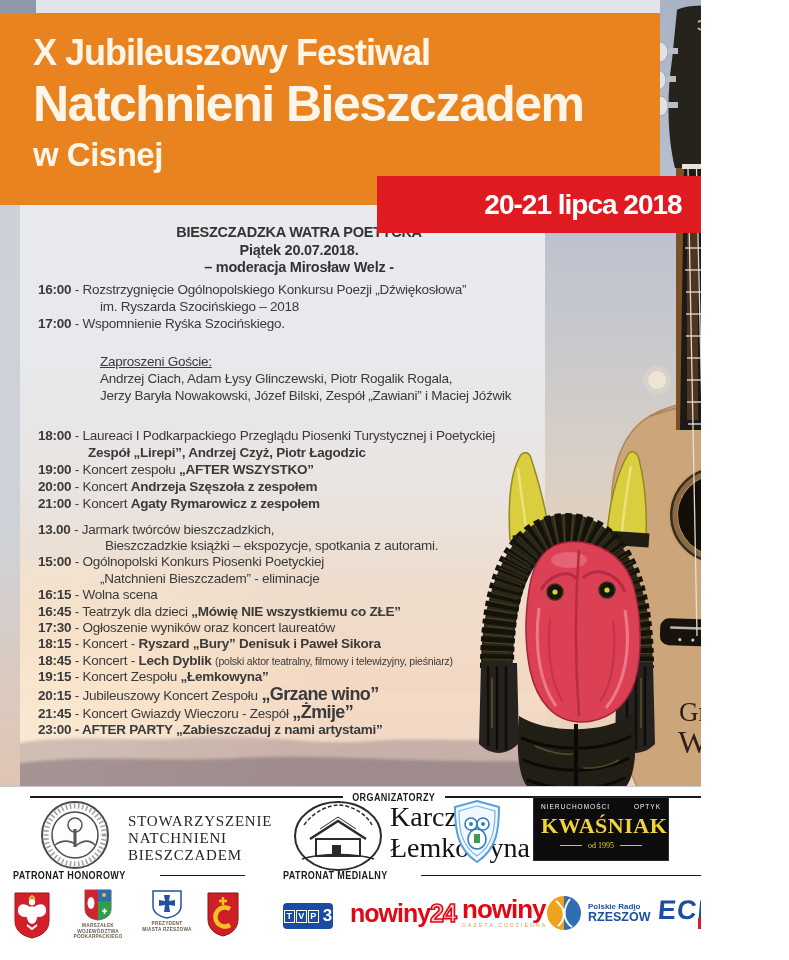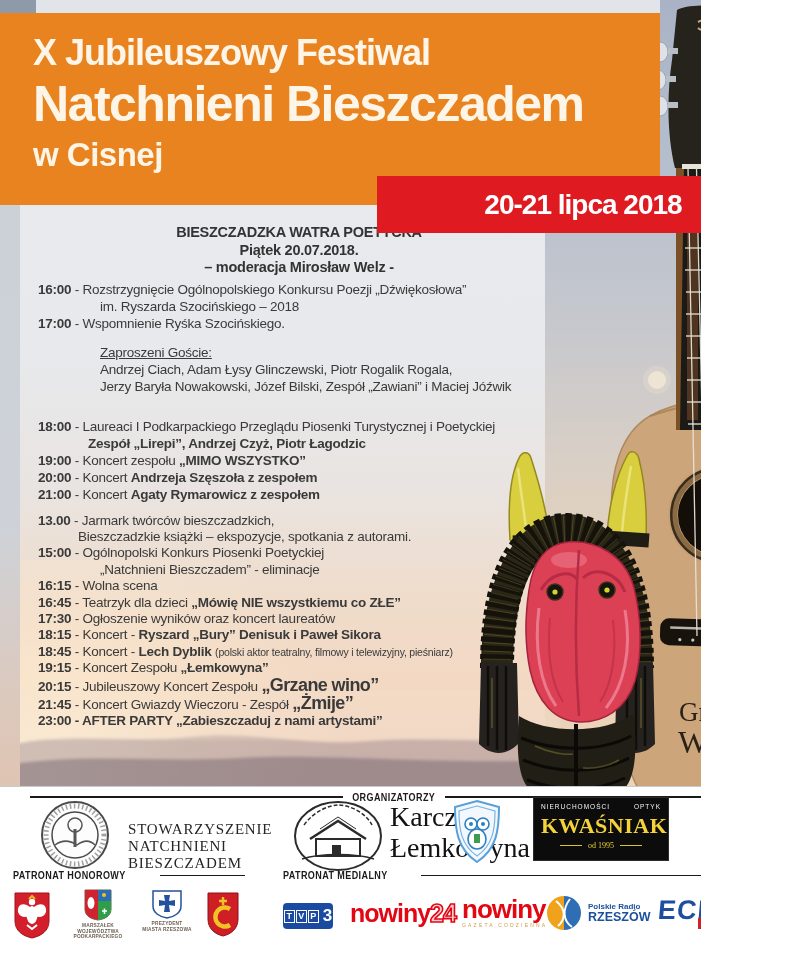--- a/index.html
+++ b/index.html
@@ -28,36 +28,36 @@
   
   .program{position:absolute;left:20px;top:224px;width:558px;z-index:5;color:#3a3a3a;
     font-size:13.5px;letter-spacing:-0.25px;}
   .phead{text-align:center;font-weight:700;font-size:14.5px;line-height:17.5px;color:#333;}
   .rows1 .prow,.rows2 .prow{line-height:17px;}
   .rows3 .prow{line-height:16.4px;}
   .prow{white-space:nowrap;padding-left:18px;}
   .seg-b{font-weight:700;}
   .seg-s{font-size:10.5px;letter-spacing:-0.2px;}
   .seg-g{font-weight:700;font-size:18px;letter-spacing:-0.6px;}
-  .guests{margin-top:12px;padding-left:80px;line-height:17px;}
+  .guests{margin-top:21px;padding-left:80px;line-height:17px;}
   .guests .gh{text-decoration:underline;}
   .mt4{margin-top:4px;} .mt12{margin-top:12px;} .mt13{margin-top:23px;} .mt10{margin-top:10px;}
   
   .grzane{position:absolute;left:648px;top:698px;width:140px;z-index:7;text-align:center;
     font-family:"Liberation Serif",serif;color:#2a2117;}
   .grzane .g1{font-size:27px;line-height:28px;}
   .grzane .g2{font-size:32px;line-height:32px;letter-spacing:1px;}
   .mug{display:inline-block;width:15px;height:30px;vertical-align:-4px;}
   
   .footer{position:absolute;left:0;top:786px;width:789px;height:174px;background:#fff;z-index:10;border-top:1px solid #c6cad0;}
   .org-divider{position:absolute;left:30px;top:4px;width:728px;display:flex;align-items:center;gap:0;}
   .org-divider .rule{flex:1;height:0;border-top:2px solid #1a1a1a;}
   .cond-label{font-weight:700;font-size:11px;letter-spacing:.5px;color:#1a1a1a;transform:scaleX(.82);transform-origin:center;white-space:nowrap;}
   .stow-text{position:absolute;left:128px;top:26px;font-family:"Liberation Serif",serif;font-size:15px;
-    letter-spacing:.8px;line-height:17px;color:#262626;margin-top:8px;}
+    letter-spacing:.8px;line-height:17px;color:#262626;}
   .karczma-text{position:absolute;left:390px;top:14px;font-family:"Liberation Serif",serif;color:#121212;}
   .karczma-text .k1{font-size:28px;line-height:31px;}
   .karczma-text .k2{font-size:28px;line-height:31px;}
   .kwasniak{position:absolute;left:533px;top:10px;width:136px;height:64px;background:#0c0c0c;border:1px solid #2c2c2c;
     box-sizing:border-box;padding:5px 7px 0 7px;}
   .kw-top{display:flex;justify-content:space-between;color:#f5f5f5;font-size:6.5px;letter-spacing:1px;}
   .kw-name{font-family:"Liberation Serif",serif;font-weight:700;font-size:22px;color:#f3d23a;text-align:center;
     letter-spacing:.5px;margin-top:3px;}
   .kw-sub{display:flex;align-items:center;justify-content:center;gap:6px;margin-top:2px;}
   .kw-sub .l{width:22px;border-top:1px solid #d9c22e;}
@@ -259,29 +259,29 @@
       <div class="gh">Zaproszeni Goście:</div>
       <div>
           <div>Andrzej Ciach, Adam Łysy Glinczewski, Piotr Rogalik Rogala,</div>
           <div>Jerzy Baryła Nowakowski, Józef Bilski, Zespół „Zawiani” i Maciej Jóźwik</div>
         </div>
     </div>
 
     <div class="rows2 mt13">
         <div class="prow"><span class="seg-b">18:00</span><span class="seg-n"> - Laureaci I Podkarpackiego Przeglądu Piosenki Turystycznej i Poetyckiej</span></div>
         <div class="prow" style="padding-left: 68px;"><span class="seg-b">Zespół „Lirepi”,  Andrzej Czyż,  Piotr Łagodzic</span></div>
-        <div class="prow"><span class="seg-b">19:00</span><span class="seg-n"> - Koncert zespołu </span><span class="seg-b">„MIMO WSZYSTKO”</span></div>
+        <div class="prow"><span class="seg-b">19:00</span><span class="seg-n"> - Koncert zespołu </span><span class="seg-b">„AFTER WSZYSTKO”</span></div>
         <div class="prow"><span class="seg-b">20:00</span><span class="seg-n"> - Koncert </span><span class="seg-b">Andrzeja Szęszoła z zespołem</span></div>
         <div class="prow"><span class="seg-b">21:00</span><span class="seg-n"> - Koncert </span><span class="seg-b">Agaty Rymarowicz z zespołem</span></div>
       </div>
 
 
     <div class="rows3 mt10">
         <div class="prow"><span class="seg-b">13.00</span><span class="seg-n"> - Jarmark twórców bieszczadzkich,</span></div>
-        <div class="prow" style="padding-left: 58px;"><span class="seg-n">Bieszczadzkie książki – ekspozycje, spotkania z autorami.</span></div>
+        <div class="prow" style="padding-left: 85px;"><span class="seg-n">Bieszczadzkie książki – ekspozycje, spotkania z autorami.</span></div>
         <div class="prow"><span class="seg-b">15:00</span><span class="seg-n"> - Ogólnopolski Konkurs Piosenki Poetyckiej</span></div>
         <div class="prow" style="padding-left: 80px;"><span class="seg-n">„Natchnieni Bieszczadem” - eliminacje</span></div>
         <div class="prow"><span class="seg-b">16:15</span><span class="seg-n"> - Wolna scena</span></div>
         <div class="prow"><span class="seg-b">16:45</span><span class="seg-n"> - Teatrzyk dla dzieci </span><span class="seg-b">„Mówię NIE wszystkiemu co ZŁE”</span></div>
         <div class="prow"><span class="seg-b">17:30</span><span class="seg-n"> - Ogłoszenie wyników oraz koncert laureatów</span></div>
         <div class="prow"><span class="seg-b">18:15</span><span class="seg-n"> - Koncert - </span><span class="seg-b">Ryszard „Bury” Denisuk i Paweł Sikora</span></div>
         <div class="prow"><span class="seg-b">18:45</span><span class="seg-n"> - Koncert - </span><span class="seg-b">Lech Dyblik </span><span class="seg-s">(polski aktor teatralny, filmowy i telewizyjny, pieśniarz)</span></div>
         <div class="prow"><span class="seg-b">19:15</span><span class="seg-n"> - Koncert Zespołu </span><span class="seg-b">„Łemkowyna”</span></div>
         <div class="prow"><span class="seg-b">20:15</span><span class="seg-n"> - Jubileuszowy Koncert Zespołu </span><span class="seg-g">„Grzane wino”</span></div>
         <div class="prow"><span class="seg-b">21:45</span><span class="seg-n"> - Koncert Gwiazdy Wieczoru - Zespół </span><span class="seg-g">„Żmije”</span></div>

